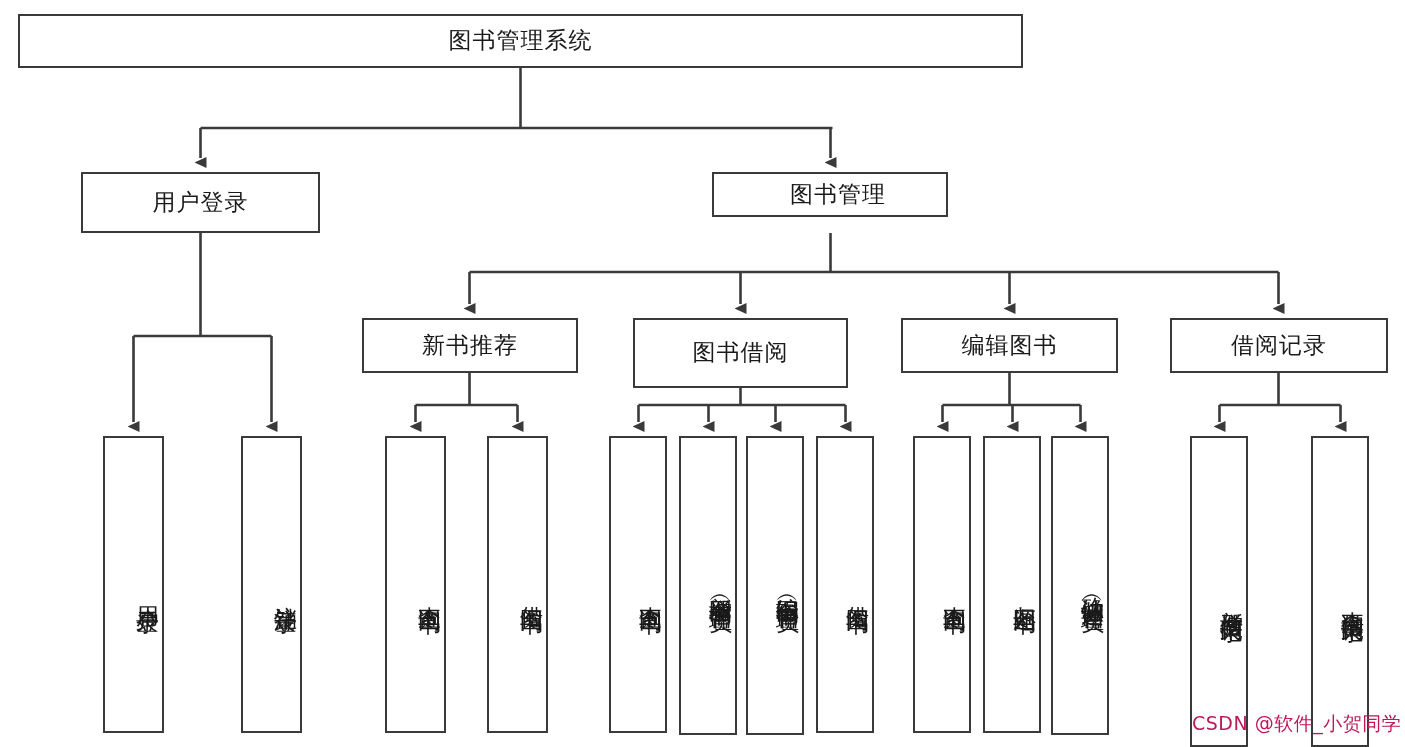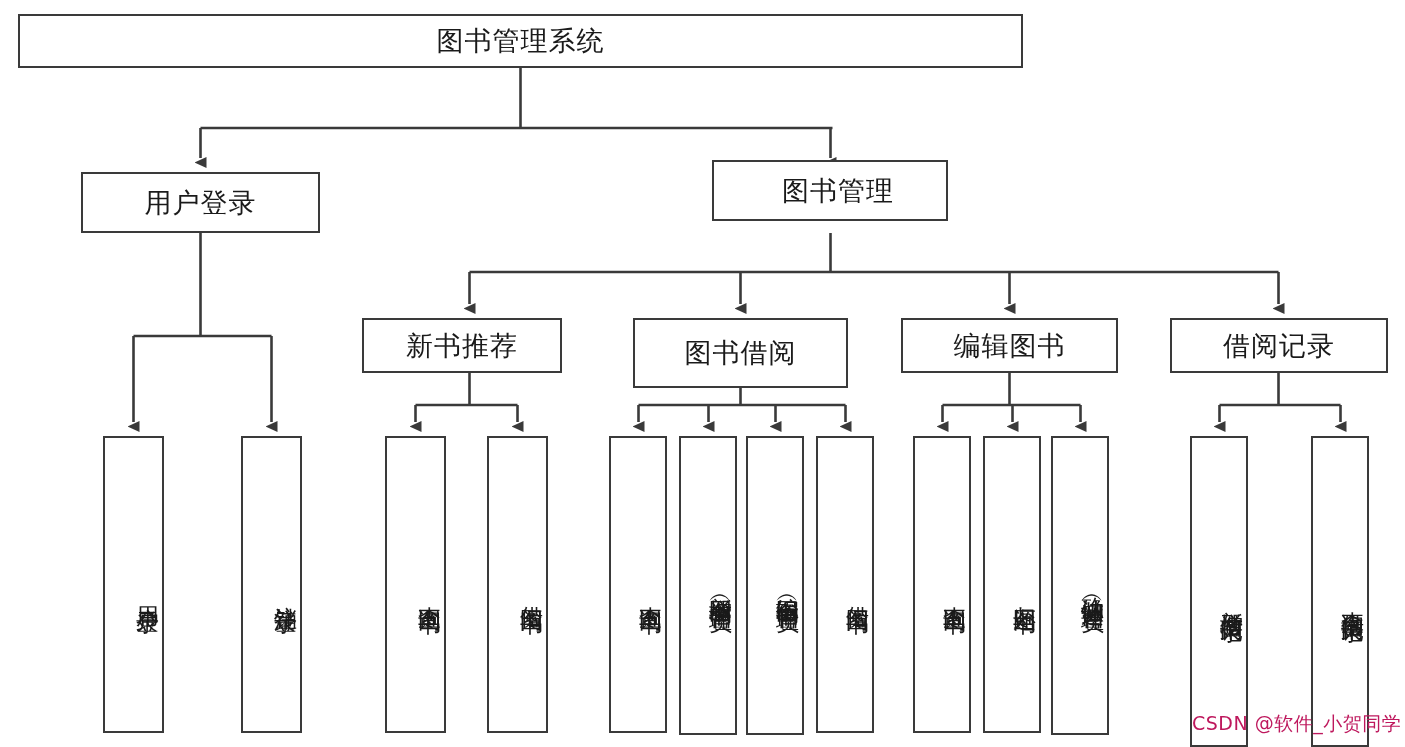--- a/index.html
+++ b/index.html
@@ -31,21 +31,21 @@
     box-sizing: border-box;
     background: #ffffff;
     border: 2px solid #3a3a3a;
     display: flex;
     align-items: center;
     justify-content: center;
     color: #1a1a1a;
     z-index: 2;
   }
   .node-h {
-    font-size: 27px;
+    font-size: 23px;
     line-height: 1.1;
     letter-spacing: 1px;
     white-space: nowrap;
   }
   .node-v {
     writing-mode: vertical-rl;
     text-orientation: upright;
     font-size: 23px;
     line-height: 1.28;
     letter-spacing: 2px;
@@ -117,23 +117,23 @@
       <path d="M1278.5,373 L1278.5,405"></path>
       <path d="M1219.5,405 L1340.5,405"></path>
       <path d="M1219.5,405 L1219.5,422" marker-end="url(#arrow)"></path>
       <path d="M1340.5,405 L1340.5,422" marker-end="url(#arrow)"></path>
     </g>
   </svg>
 
   <div class="node node-h" style="left: 18px; top: 14px; width: 1005px; height: 54px;">图书管理系统</div>
 
   <div class="node node-h" style="left: 81px; top: 172px; width: 239px; height: 61px;">用户登录</div>
-  <div class="node node-h" style="left: 712px; top: 160px; width: 236px; height: 61px; padding-left: 16px;">图书管理</div>
+  <div class="node node-h" style="left: 712px; top: 172px; width: 236px; height: 45px; padding-left: 16px;">图书管理</div>
 
-  <div class="node node-h" style="left: 362px; top: 318px; width: 200px; height: 55px;">新书推荐</div>
+  <div class="node node-h" style="left: 362px; top: 318px; width: 216px; height: 55px;">新书推荐</div>
   <div class="node node-h" style="left: 633px; top: 318px; width: 215px; height: 70px;">图书借阅</div>
   <div class="node node-h" style="left: 901px; top: 318px; width: 217px; height: 55px;">编辑图书</div>
   <div class="node node-h" style="left: 1170px; top: 318px; width: 218px; height: 55px;">借阅记录</div>
 
   <div class="node node-v" style="left: 103px; top: 436px; width: 61px; height: 297px;">用户登录</div>
   <div class="node node-v" style="left: 241px; top: 436px; width: 61px; height: 297px;">注销登录</div>
   <div class="node node-v" style="left: 385px; top: 436px; width: 61px; height: 297px;">查询图书</div>
   <div class="node node-v" style="left: 487px; top: 436px; width: 61px; height: 297px;">借阅图书</div>
   <div class="node node-v" style="left: 609px; top: 436px; width: 58px; height: 297px;">查询图书</div>
   <div class="node node-v shift" style="left: 679px; top: 436px; width: 58px; height: 299px;">新增图书（管理员）</div>

